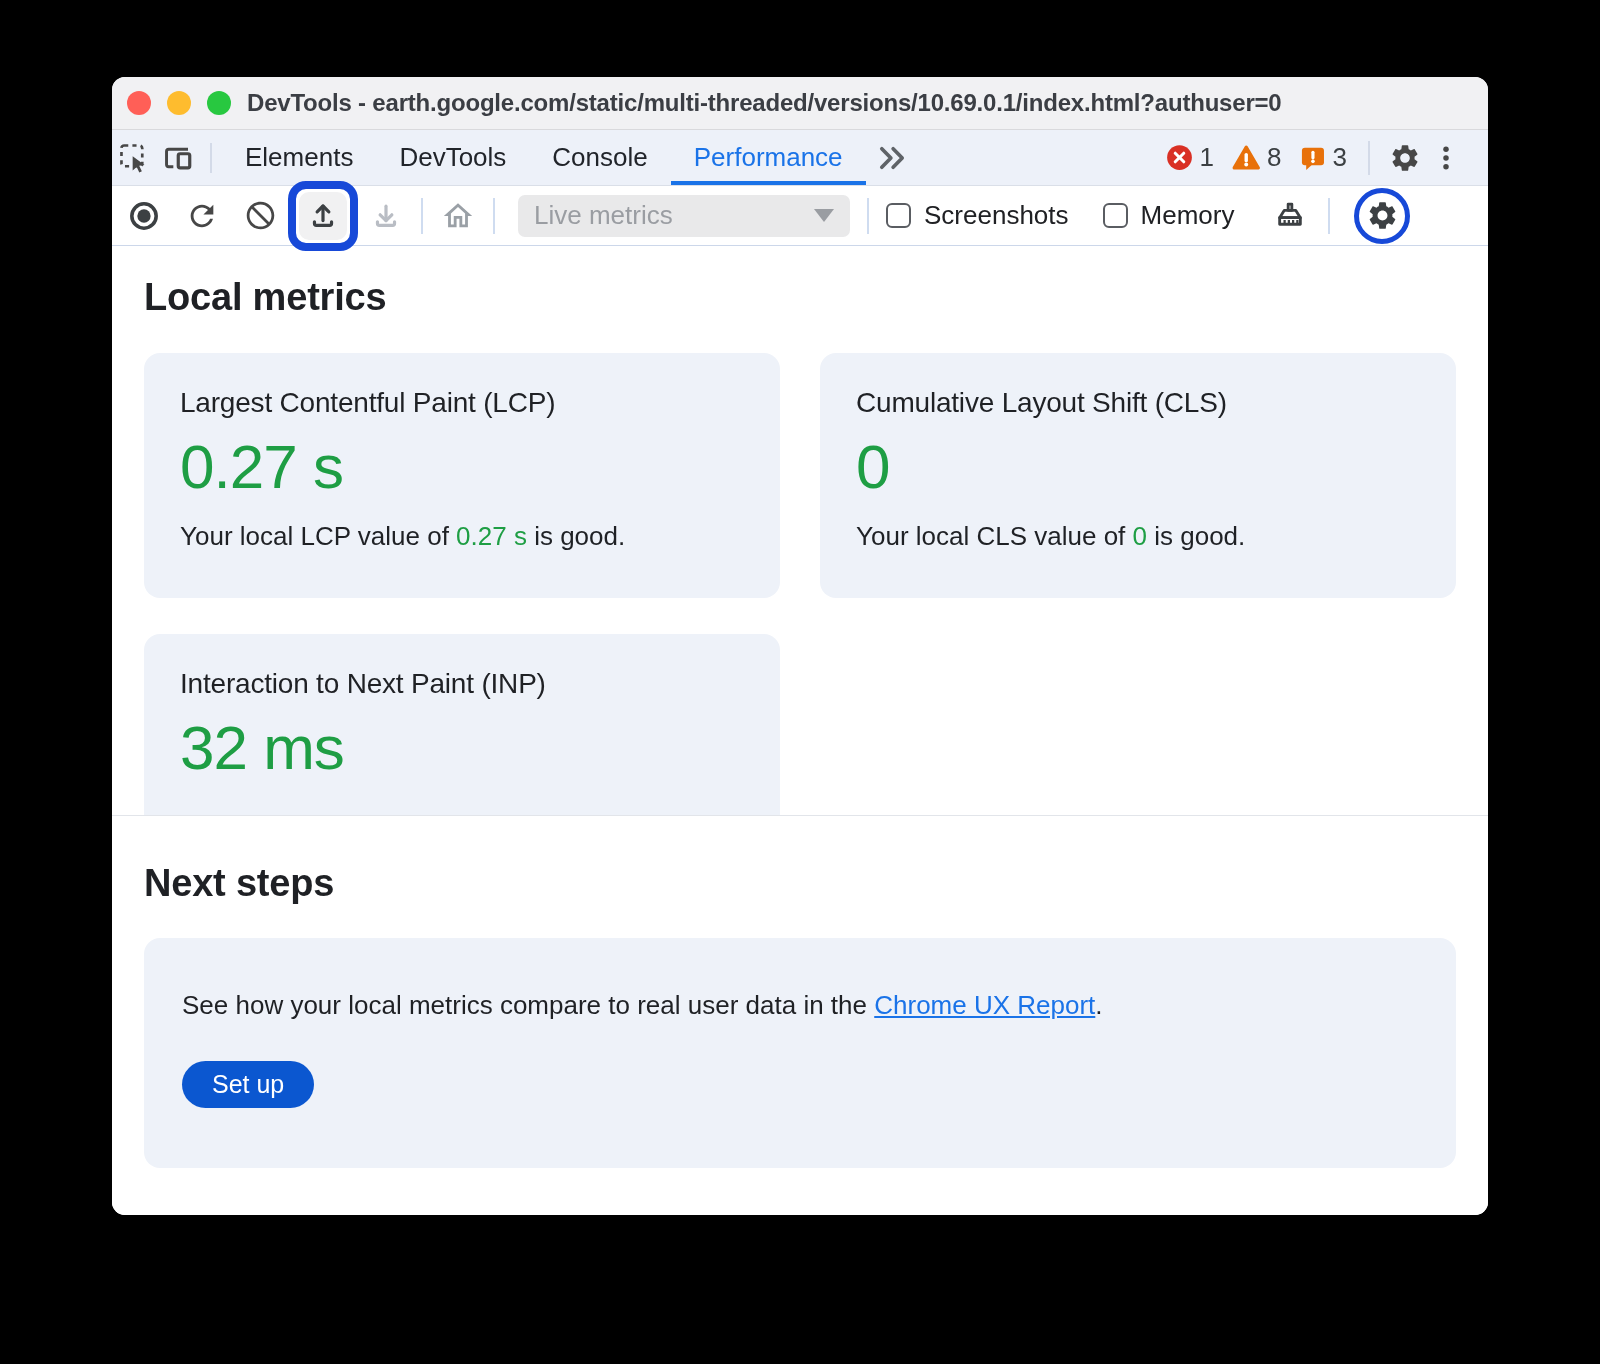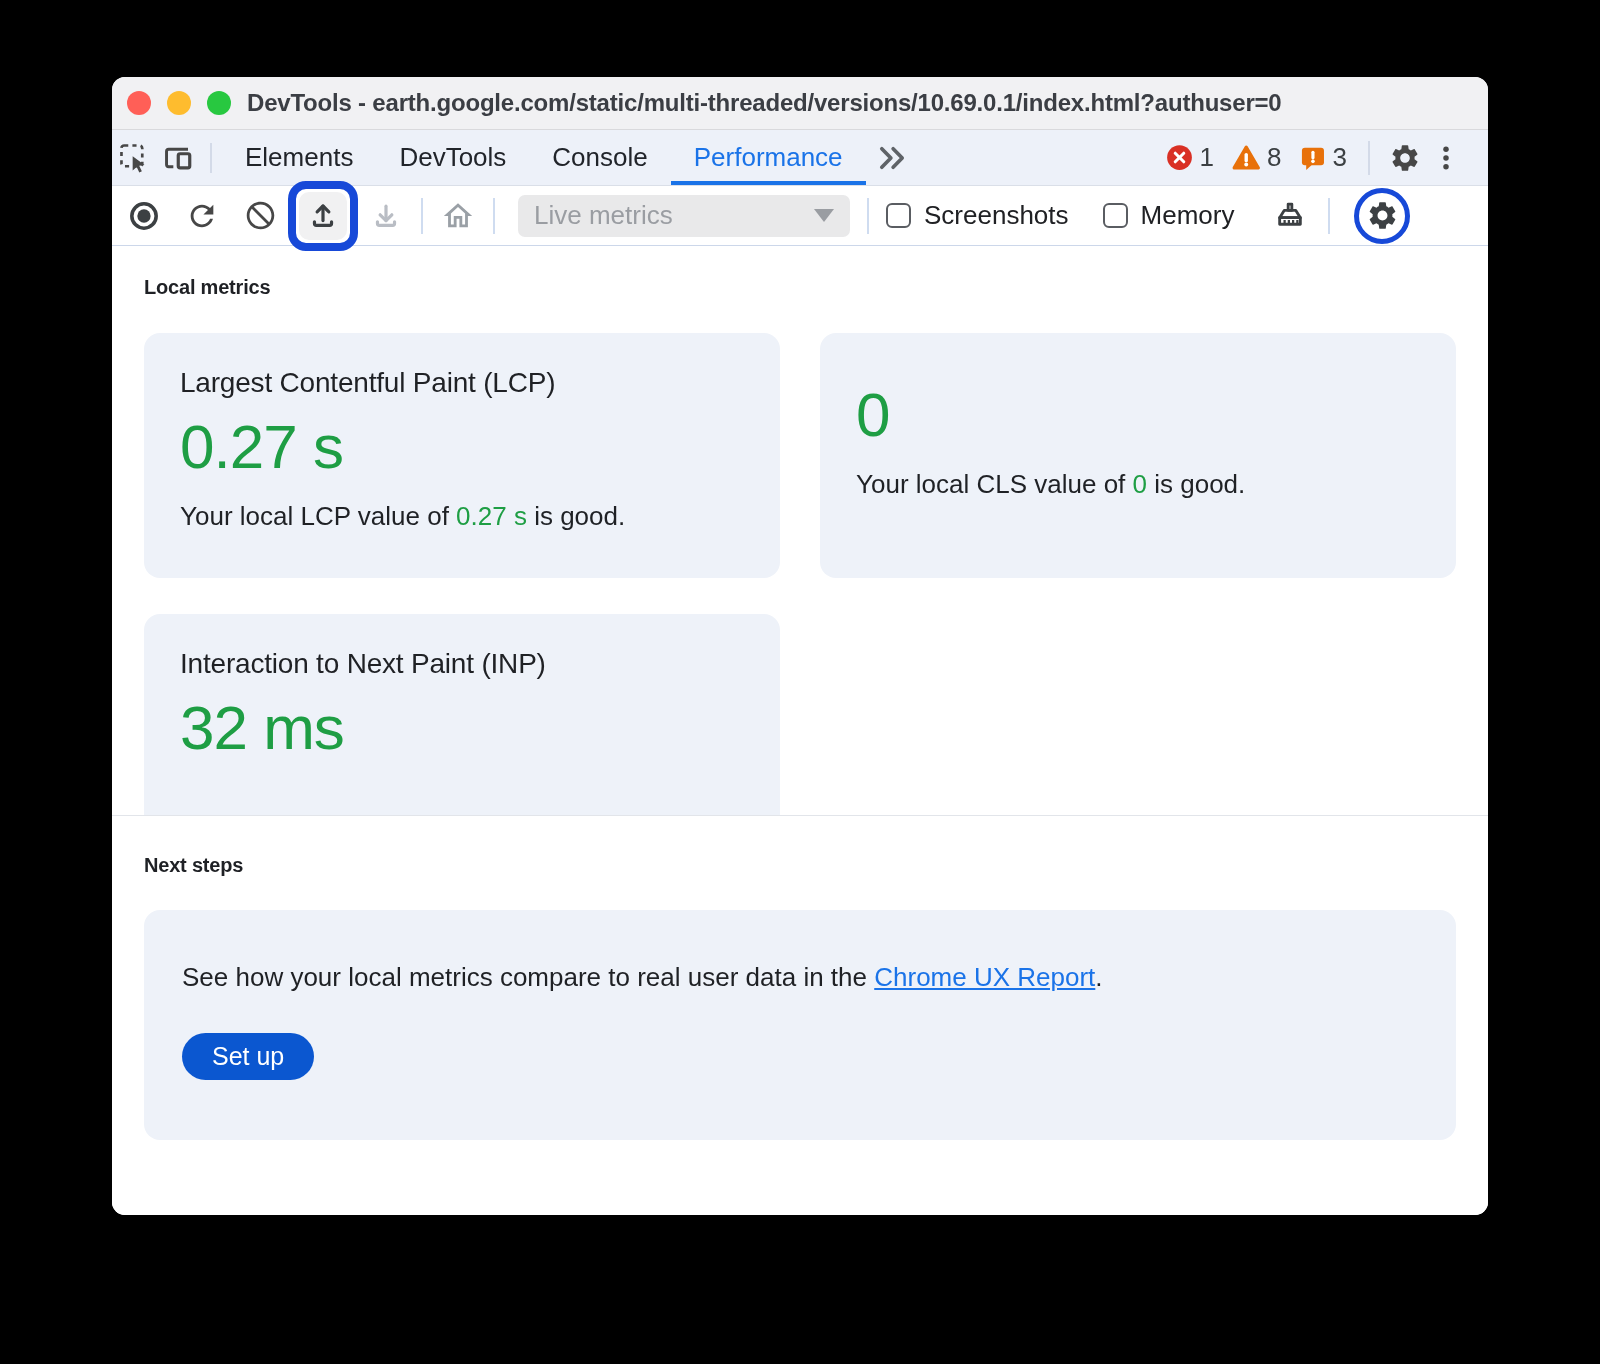--- a/index.html
+++ b/index.html
@@ -60,22 +60,22 @@
   .check-group { display:flex; align-items:center; margin-right:34px; cursor:pointer; }
   .checkbox { width:25px; height:25px; border:2.6px solid #5a5d62; border-radius:6px; background:#fff; margin-right:13px; }
   .check-label { font-size:26px; color:#202124; }
   .gear-hl {
     width:56px; height:56px; border:5px solid var(--highlight-blue); border-radius:50%;
     display:flex; align-items:center; justify-content:center; margin-left:8px; position:relative; z-index:3;
   }
 
   
   .section1 { height:569px; overflow:hidden; padding:0 32px; background:#fff; }
-  .section2 { height:462px; border-top:1px solid #e2e5ea; padding:8px 32px; background:#fff; }
-  .h-section { font-size:20px; font-weight:600; color:#1f2125; padding-top:30px; letter-spacing:-0.2px; }
+  .section2 { height:462px; border-top:1px solid #e2e5ea; padding:16px 32px; background:#fff; }
+  .h-section { font-size:38px; font-weight:600; color:#1f2125; padding-top:30px; letter-spacing:-0.2px; }
   .cards { display:grid; grid-template-columns:1fr 1fr; gap:36px 40px; margin-top:34px; }
   .card {
     background:var(--card-bg); border-radius:16px; padding:34px 36px; height:245px;
   }
   .card-title { font-size:28px; color:#1f2125; letter-spacing:-0.2px; }
   .card-value { font-size:62px; color:var(--good-green); margin-top:10px; letter-spacing:-1px; line-height:76px; }
   .card-desc { font-size:26px; color:#1f2125; margin-top:16px; }
   .card-desc .gv { color:var(--good-green); }
 
   .field-card { background:var(--card-bg); border-radius:16px; padding:34px 38px; height:230px; margin-top:33px; }
@@ -288,20 +288,21 @@
 
   <div class="section1">
     <div class="h-section">Local metrics</div>
     <div class="cards">
       <div class="card">
         <div class="card-title">Largest Contentful Paint (LCP)</div>
         <div class="card-value">0.27 s</div>
         <div class="card-desc"><span>Your local LCP value of </span><span class="gv">0.27 s</span><span> is good.</span></div>
       </div>
       <div class="card">
+        <div class="card-title">Cumulative Layout Shift (CLS)</div>
         <div class="card-value">0</div>
         <div class="card-desc"><span>Your local CLS value of </span><span class="gv">0</span><span> is good.</span></div>
       </div>
       <div class="card">
         <div class="card-title">Interaction to Next Paint (INP)</div>
         <div class="card-value">32 ms</div>
       </div>
     </div>
   </div>
 

